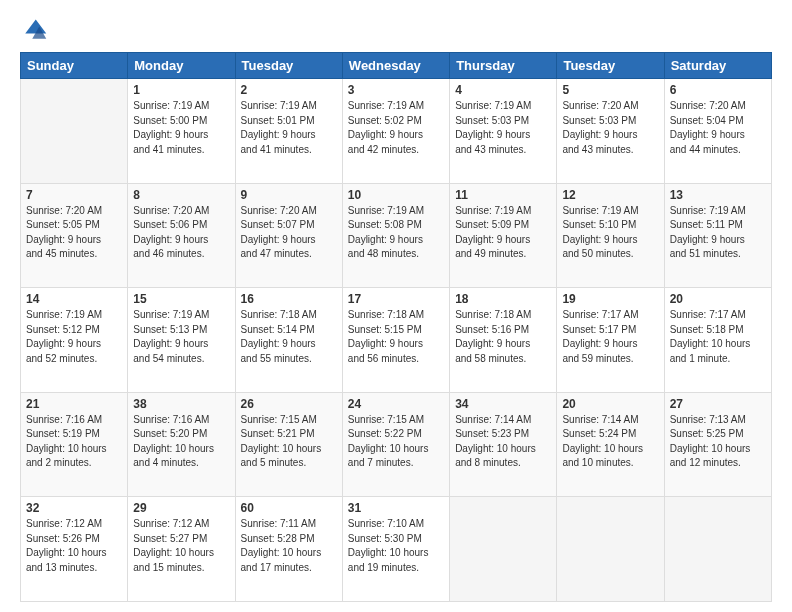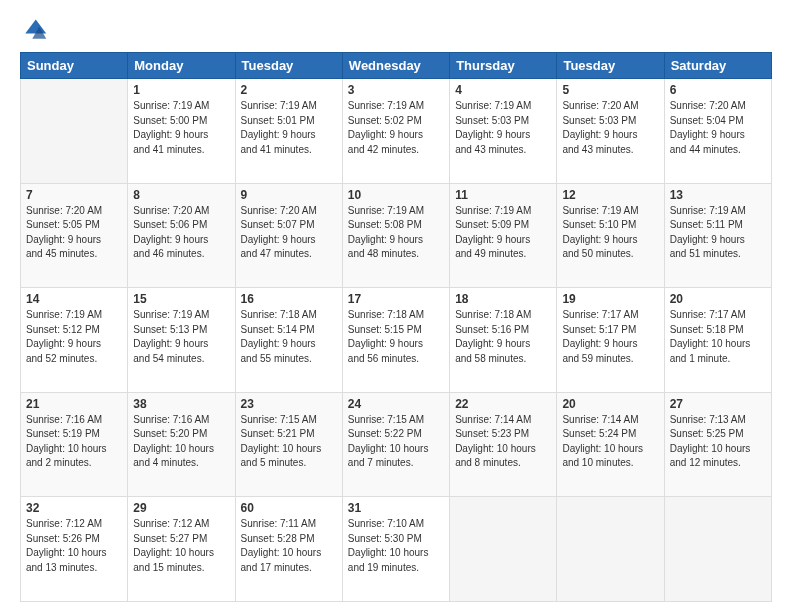--- a/index.html
+++ b/index.html
@@ -227,29 +227,29 @@
         <tr>
           <td>
             <span class="day-num">21</span>
             <div class="day-detail">Sunrise: 7:16 AM<br>Sunset: 5:19 PM<br>Daylight: 10 hours<br>and 2 minutes.</div>
           </td>
           <td>
             <span class="day-num">38</span>
             <div class="day-detail">Sunrise: 7:16 AM<br>Sunset: 5:20 PM<br>Daylight: 10 hours<br>and 4 minutes.</div>
           </td>
           <td>
-            <span class="day-num">23</span>
+            <span class="day-num">26</span>
             <div class="day-detail">Sunrise: 7:15 AM<br>Sunset: 5:21 PM<br>Daylight: 10 hours<br>and 5 minutes.</div>
           </td>
           <td>
             <span class="day-num">24</span>
             <div class="day-detail">Sunrise: 7:15 AM<br>Sunset: 5:22 PM<br>Daylight: 10 hours<br>and 7 minutes.</div>
           </td>
           <td>
-            <span class="day-num">22</span>
+            <span class="day-num">34</span>
             <div class="day-detail">Sunrise: 7:14 AM<br>Sunset: 5:23 PM<br>Daylight: 10 hours<br>and 8 minutes.</div>
           </td>
           <td>
             <span class="day-num">20</span>
             <div class="day-detail">Sunrise: 7:14 AM<br>Sunset: 5:24 PM<br>Daylight: 10 hours<br>and 10 minutes.</div>
           </td>
           <td>
             <span class="day-num">27</span>
             <div class="day-detail">Sunrise: 7:13 AM<br>Sunset: 5:25 PM<br>Daylight: 10 hours<br>and 12 minutes.</div>
           </td>

